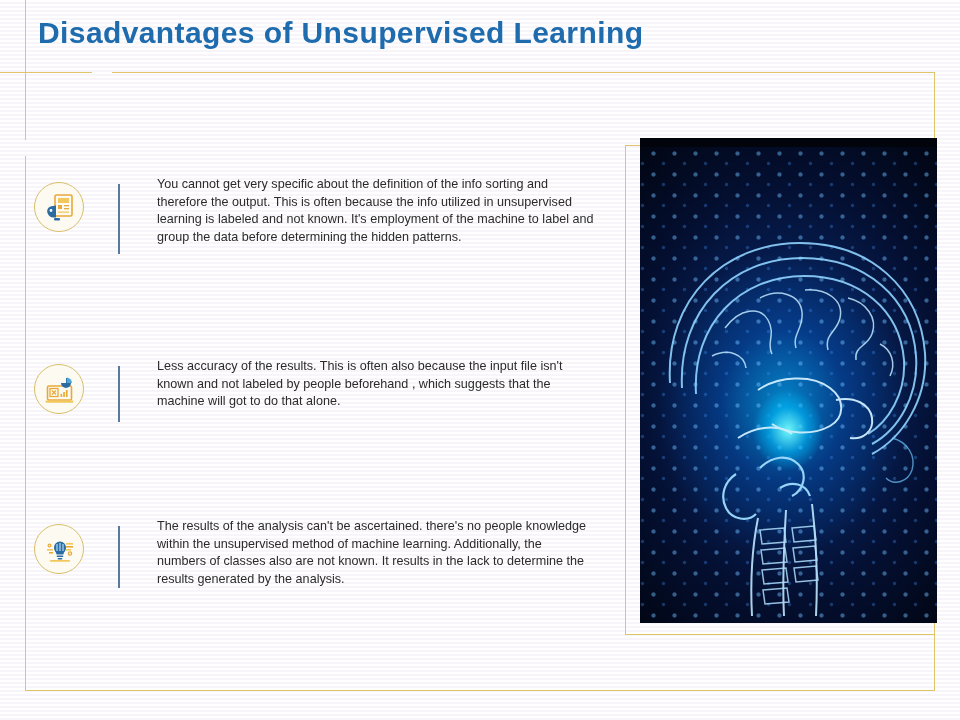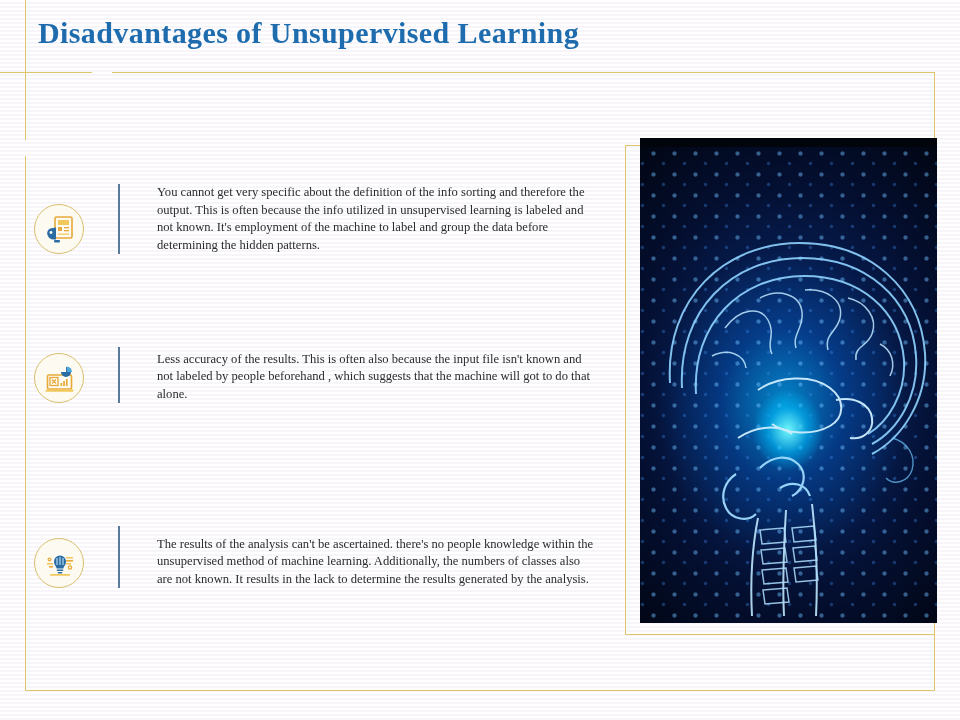--- a/index.html
+++ b/index.html
@@ -14,21 +14,20 @@
     width:960px;height:720px;
     background:
       repeating-linear-gradient(
         to bottom,
         #ffffff 0px,
         #ffffff 2px,
         #f7f5fa 2px,
         #f7f5fa 4px
       );
     overflow:hidden;
-    font-family:Liberation Serif, serif;
   }
 
   
   .title{
     position:absolute;
     left:38px; top:16px;
     font-size:30px;
     font-weight:bold;
     color:#1E6CAE;
     letter-spacing:0.4px;
@@ -46,26 +45,26 @@
 
   
   .bullets{
     position:absolute;
     left:34px; top:160px;
     width:560px;
   }
   .bullet{
     position:absolute;
     display:flex;
-    align-items:flex-end;
+    align-items:flex-start;
     width:560px;
     gap:23px;
   }
   .bullet-1{top:10px;}
-  .bullet-2{top:173px;}
+  .bullet-2{top:192px;}
   .bullet-3{top:352px;}
 
   .icon-circle{
     flex:0 0 auto;
     width:50px;height:50px;
     border-radius:50%;
     border:1px solid #D8BE6C;
     background:#FDFBF1;
     position:relative;
     margin-top:12px;

